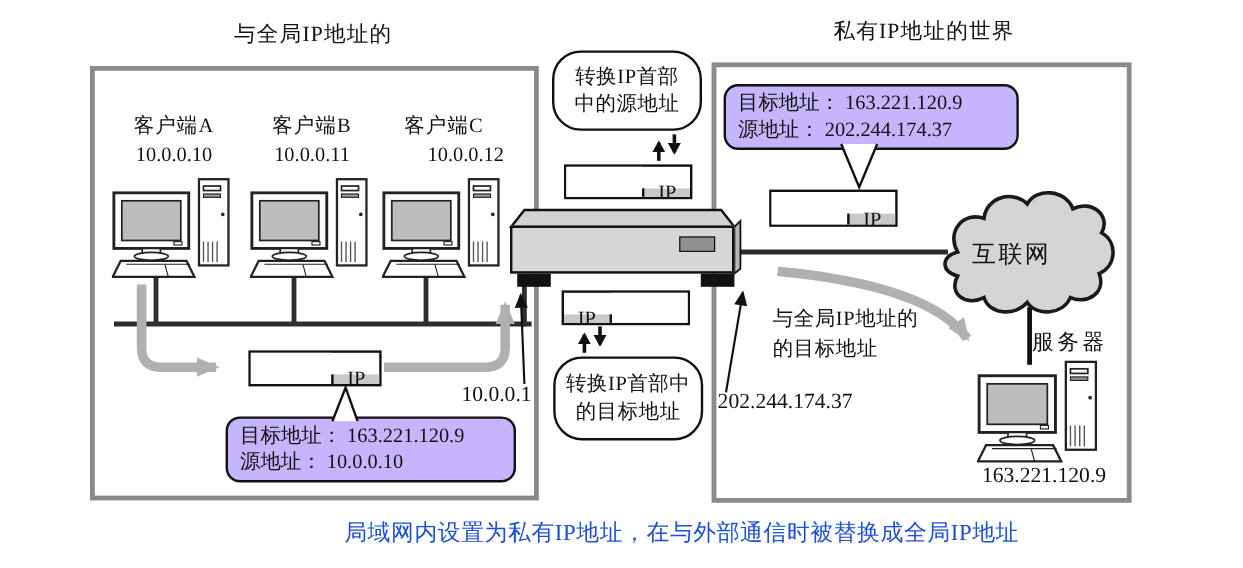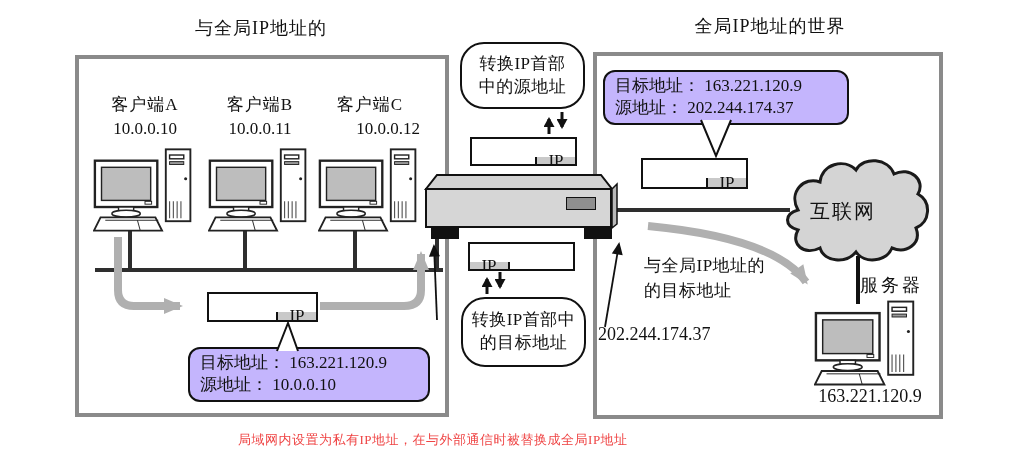--- a/index.html
+++ b/index.html
@@ -33,21 +33,21 @@
   .router-front{
     background:#d6d6d6;border:2px solid #111;z-index:3;
     display:flex;align-items:center;justify-content:center;font-size:18px;letter-spacing:1px;
   }
   .router-led{position:absolute;right:14px;top:7px;width:28px;height:11px;background:#8f8f8f;border:1px solid #111;}
   .foot{background:#111;z-index:3;}
   .plain-label{z-index:3;font-size:18px;}
   .comm-label{z-index:3;font-size:17px;line-height:1.45;white-space:pre-line;letter-spacing:0.5px;}
   .cloud-label{z-index:3;font-size:20px;letter-spacing:2px;}
   .server-label{z-index:3;font-size:18px;letter-spacing:3px;}
-  .caption{z-index:3;font-size:13px;text-align:left;color:#ef4444;letter-spacing:0.5px;}
+  .caption{z-index:3;font-size:19px;text-align:center;color:#1d4ed8;letter-spacing:0.5px;}
   svg.overlay{position:absolute;left:0;top:0;z-index:2;pointer-events:none;}
   svg.overlay-top{position:absolute;left:0;top:0;z-index:4;pointer-events:none;}
   svg.pc{position:absolute;z-index:3;}
 </style>
 </head>
 <body>
 
 <div id="stage">
 
   <svg width="0" height="0" style="position:absolute">
@@ -67,21 +67,21 @@
         <path d="M13,78 L69,78" stroke="#222" stroke-width="1" fill="none"></path>
         <path d="M47,78 L50,89" stroke="#222" stroke-width="1" fill="none"></path>
       </symbol>
     </defs>
   </svg>
 
   <div class="abs world-box" style="left:75px;top:55px;width:366px;height:354px;"></div>
   <div class="abs world-box" style="left:593px;top:52px;width:342px;height:359px;"></div>
 
   <div class="abs title" style="left:161px;top:16px;width:200px;">与全局IP地址的</div>
-  <div class="abs title" style="left:670px;top:14px;width:200px;">全局IP地址的世界</div>
+  <div class="abs title" style="left:670px;top:14px;width:200px;">私有IP地址的世界</div>
 
   <div class="abs client-label" style="left:95px;top:93px;width:100px;">客户端A</div>
   <div class="abs client-ip" style="left:95px;top:119px;width:100px;">10.0.0.10</div>
   <div class="abs client-label" style="left:210px;top:93px;width:100px;">客户端B</div>
   <div class="abs client-ip" style="left:210px;top:119px;width:100px;">10.0.0.11</div>
   <div class="abs client-label" style="left:320px;top:93px;width:100px;">客户端C</div>
   <div class="abs client-ip" style="left:320px;top:119px;width:100px;text-align:right;">10.0.0.12</div>
 
   <svg class="pc" style="left:93px;top:144px;" width="104" height="92" viewBox="0 0 110 92">
       <use href="#pc"></use>
@@ -184,20 +184,21 @@
   <div class="abs bubble" style="left:603px;top:70px;width:222px;">
     <div>目标地址： 163.221.120.9</div>
     <div>源地址： 202.244.174.37</div>
   </div>
 
   <svg class="overlay-top" width="1036" height="473">
     <path d="M277,351 L288,323 L298,351" fill="#fff" stroke="#111" stroke-width="2"></path>
     <path d="M701,120 L716,156 L731,120" fill="#fff" stroke="#111" stroke-width="2"></path>
   </svg>
 
+  <div class="abs plain-label" style="left:343px;top:318px;width:100px;text-align:right;">10.0.0.1</div>
   <div class="abs plain-label" style="left:598px;top:324px;">202.244.174.37</div>
   <div class="abs comm-label" style="left:644px;top:254px;">与全局IP地址的
 的目标地址</div>
   <div class="abs cloud-label" style="left:810px;top:198px;width:90px;text-align:left;">互联网</div>
   <div class="abs server-label" style="left:860px;top:273px;">服务器</div>
   <div class="abs plain-label" style="left:790px;top:386px;width:160px;text-align:center;">163.221.120.9</div>
 
   <div class="abs caption" style="left:238px;top:431px;width:660px;">局域网内设置为私有IP地址，在与外部通信时被替换成全局IP地址</div>
 
 </div>

